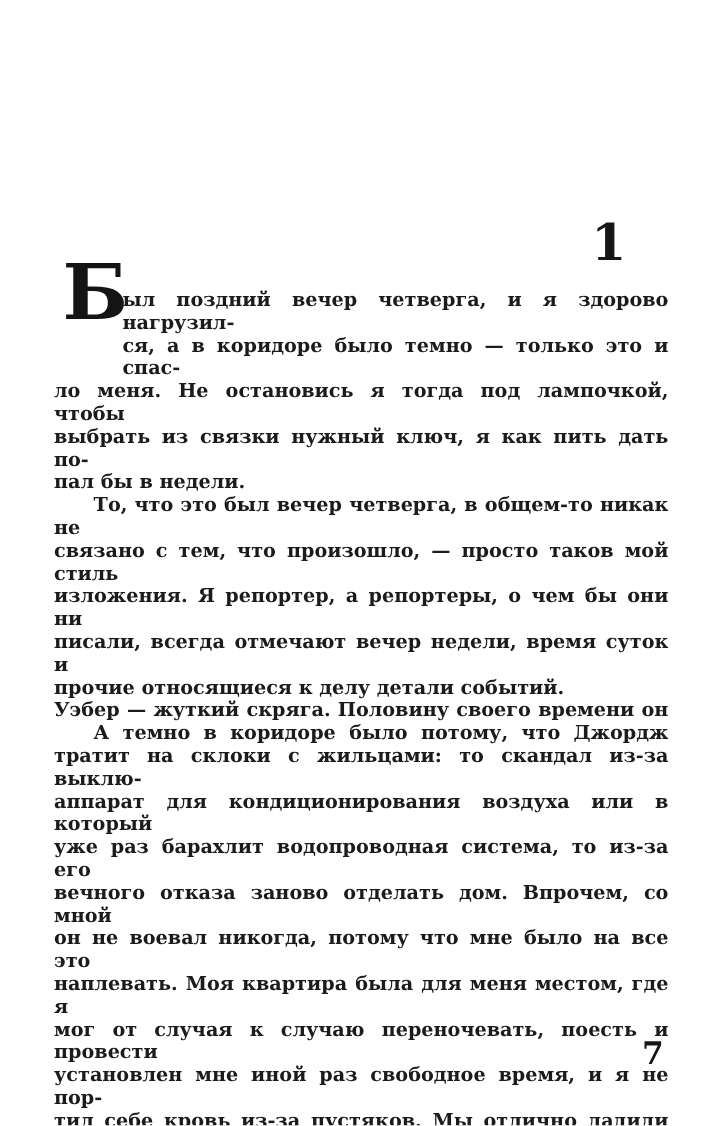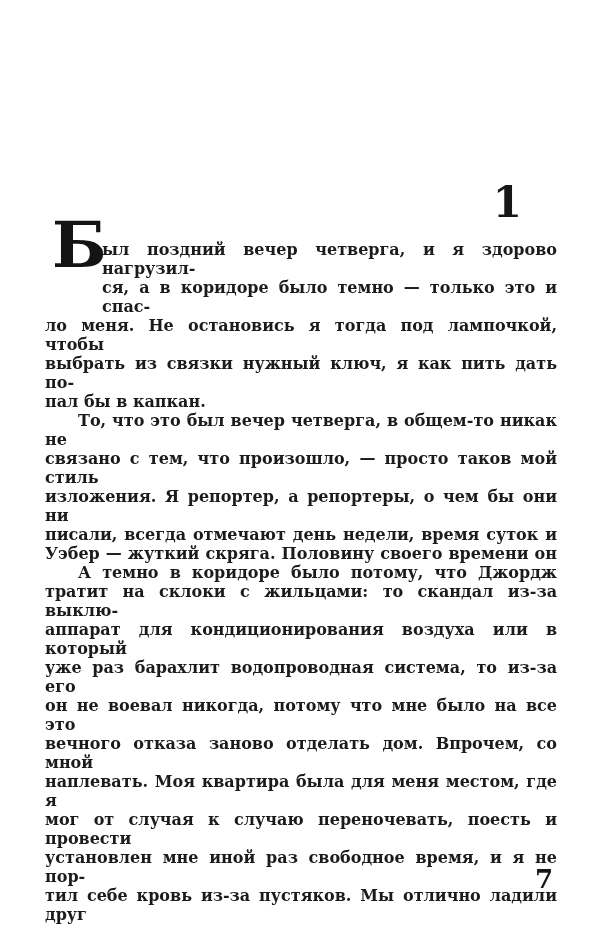--- a/index.html
+++ b/index.html
@@ -81,36 +81,37 @@
 <div class="page">
   <div class="chapter-number">1</div>
 
   <div class="text-block">
       <div class="paragraph">
         <span class="dropcap">Б</span>
         <div class="line dc">ыл поздний вечер четверга, и я здорово нагрузил-</div>
         <div class="line dc">ся, а в коридоре было темно — только это и спас-</div>
         <div class="line">ло меня. Не остановись я тогда под лампочкой, чтобы</div>
         <div class="line">выбрать из связки нужный ключ, я как пить дать по-</div>
-        <div class="line last">пал бы в капкан.</div>
+        <div class="line last">пал бы в недели.</div>
       </div>
       <div class="paragraph">
         <div class="line indent">То, что это был вечер четверга, в общем-то никак не</div>
         <div class="line">связано с тем, что произошло, — просто таков мой стиль</div>
         <div class="line">изложения. Я репортер, а репортеры, о чем бы они ни</div>
-        <div class="line">писали, всегда отмечают день недели, время суток и</div>
+        <div class="line">писали, всегда отмечают вечер недели, время суток и</div>
+        <div class="line last">прочие относящиеся к делу детали событий.</div>
       </div>
       <div class="paragraph">
         <div class="line">Уэбер — жуткий скряга. Половину своего времени он</div>
         <div class="line indent">А темно в коридоре было потому, что Джордж</div>
         <div class="line">тратит на склоки с жильцами: то скандал из-за выклю-</div>
         <div class="line">аппарат для кондиционирования воздуха или в который</div>
         <div class="line">уже раз барахлит водопроводная система, то из-за его</div>
+        <div class="line">вечного отказа заново отделать дом. Впрочем, со мной</div>
         <div class="line">он не воевал никогда, потому что мне было на все это</div>
-        <div class="line">вечного отказа заново отделать дом. Впрочем, со мной</div>
         <div class="line">наплевать. Моя квартира была для меня местом, где я</div>
         <div class="line">мог от случая к случаю переночевать, поесть и провести</div>
         <div class="line">установлен мне иной раз свободное время, и я не пор-</div>
         <div class="line">тил себе кровь из-за пустяков. Мы отлично ладили друг</div>
       </div>
     </div>
 
   <div class="page-number">7</div>
 </div>
 

